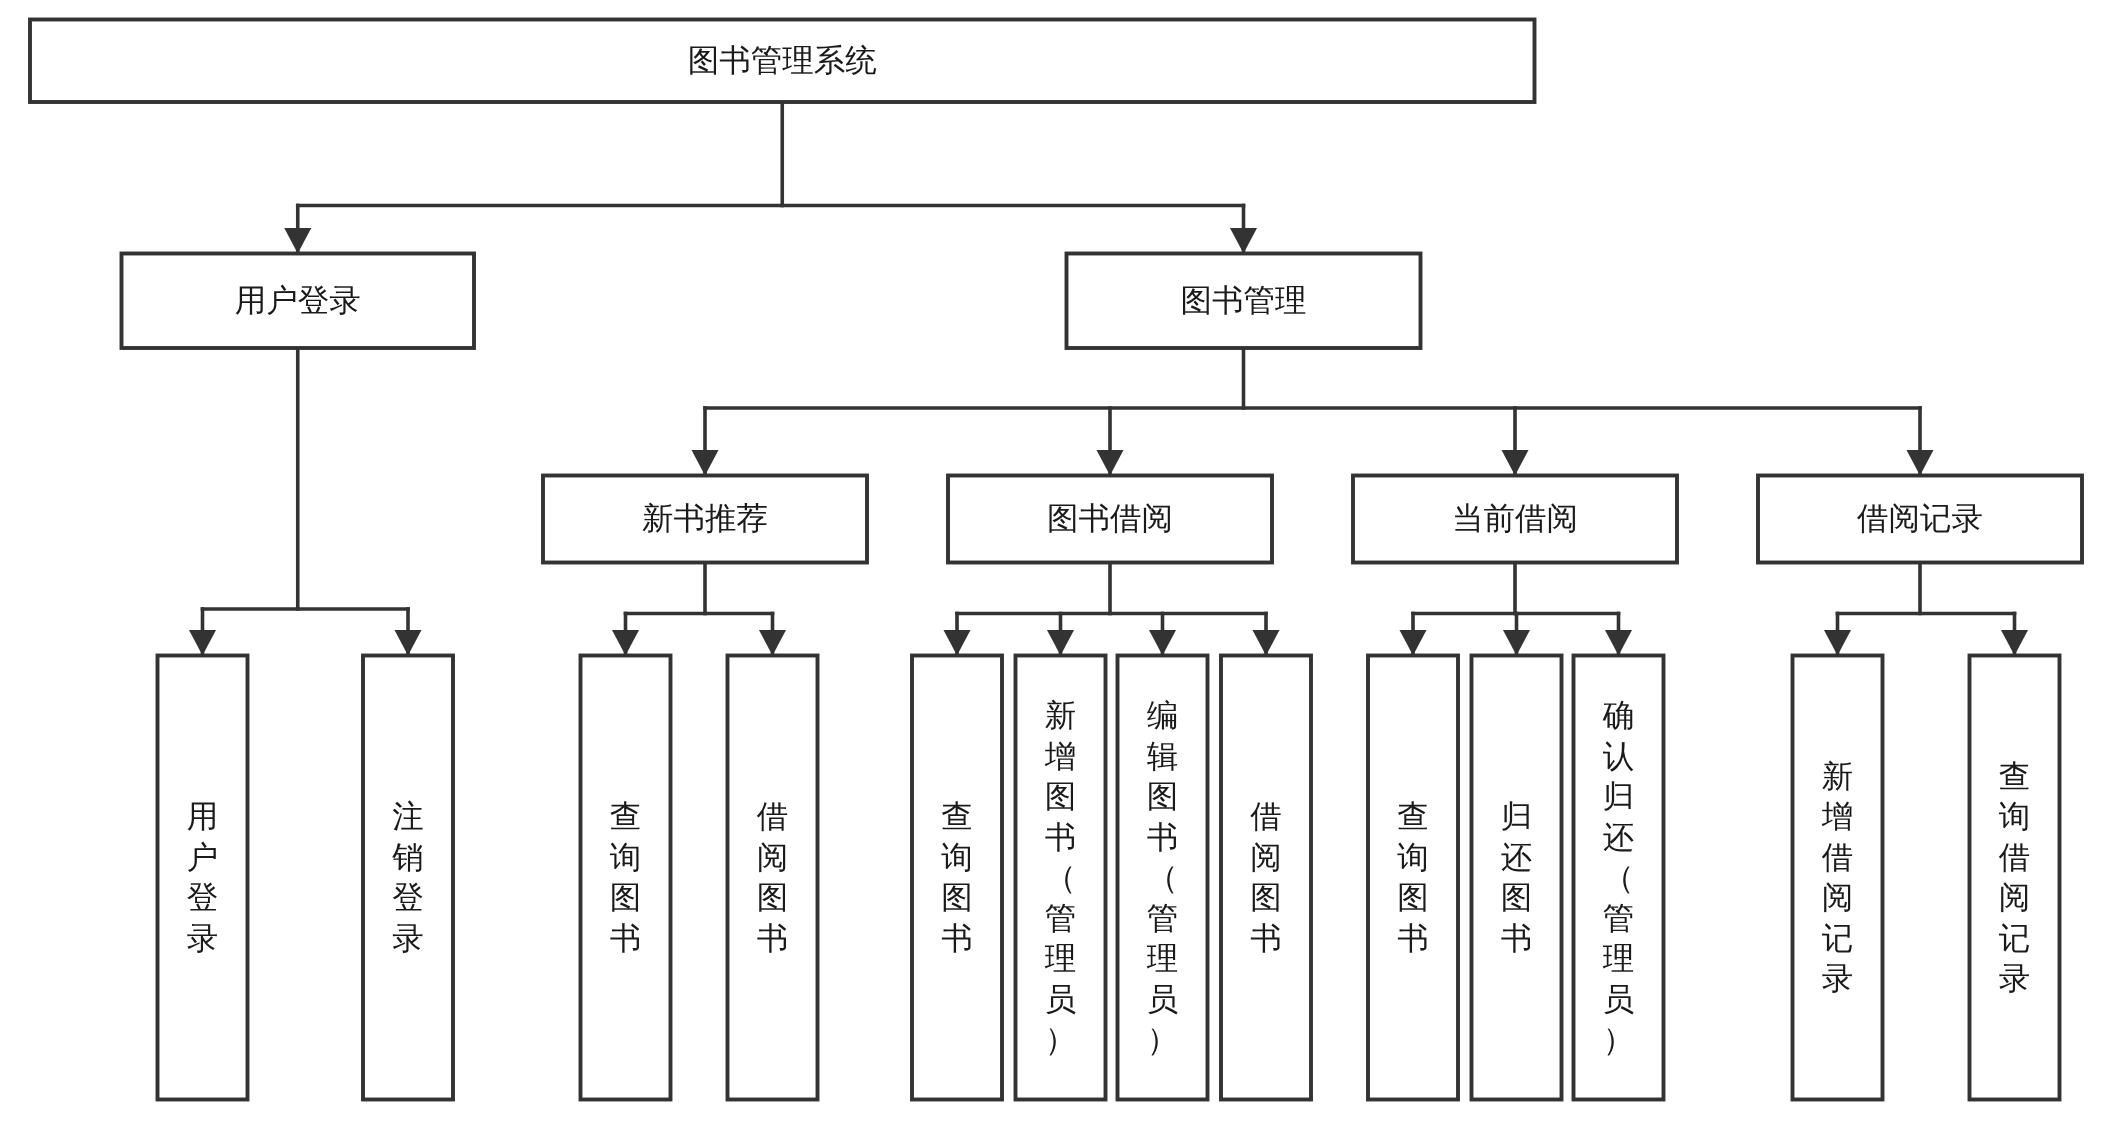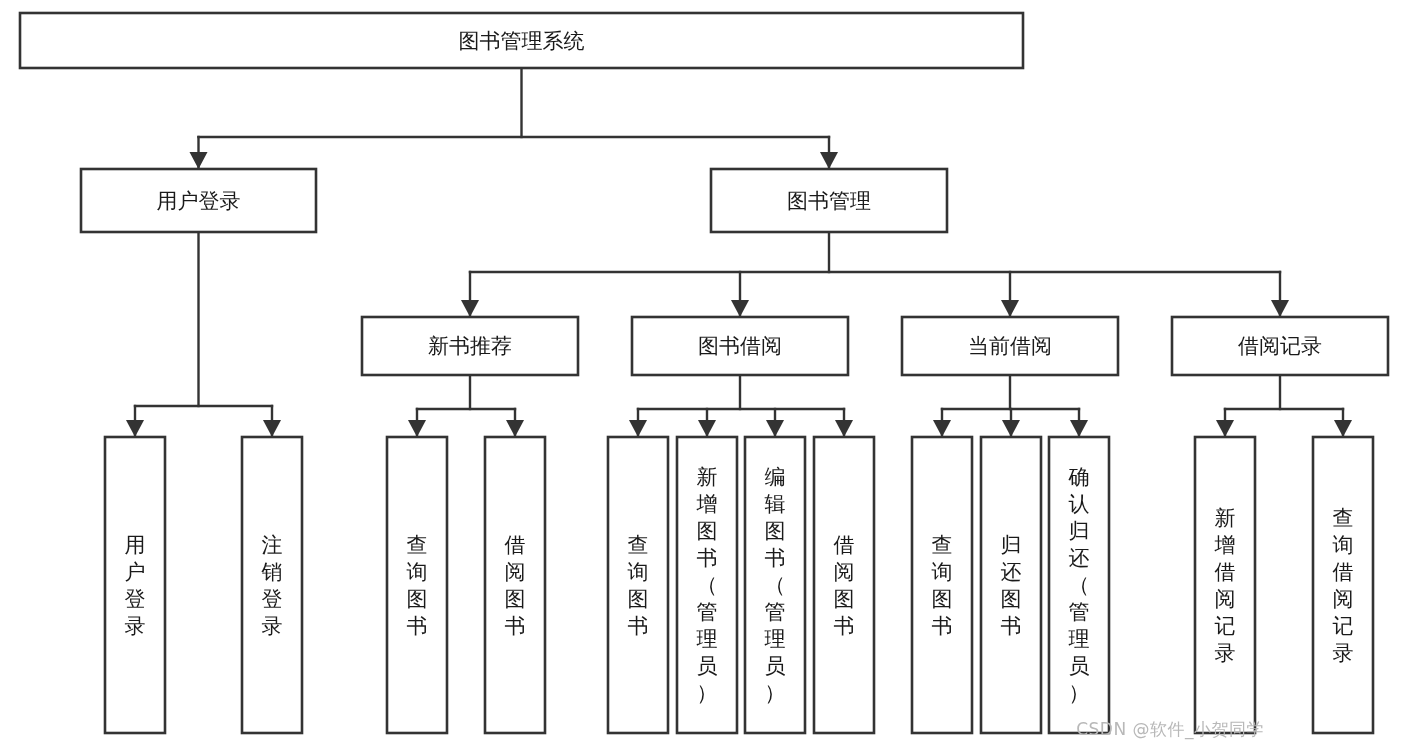--- a/index.html
+++ b/index.html
@@ -202,14 +202,13 @@
         <g>
           <rect x="1195" y="437" width="60" height="296" class="node-rect"></rect>
           <text x="1225" class="node-label-v"><tspan x="1225" y="524.52">新</tspan><tspan x="1225" y="551.52">增</tspan><tspan x="1225" y="578.52">借</tspan><tspan x="1225" y="605.52">阅</tspan><tspan x="1225" y="632.52">记</tspan><tspan x="1225" y="659.52">录</tspan></text>
         </g>
         <g>
           <rect x="1313" y="437" width="60" height="296" class="node-rect"></rect>
           <text x="1343" class="node-label-v"><tspan x="1343" y="524.52">查</tspan><tspan x="1343" y="551.52">询</tspan><tspan x="1343" y="578.52">借</tspan><tspan x="1343" y="605.52">阅</tspan><tspan x="1343" y="632.52">记</tspan><tspan x="1343" y="659.52">录</tspan></text>
         </g>
       </g>
   </svg>
-  <div class="watermark">CSDN @软件_小贺同学</div>
 </div>
 
 </body></html>

